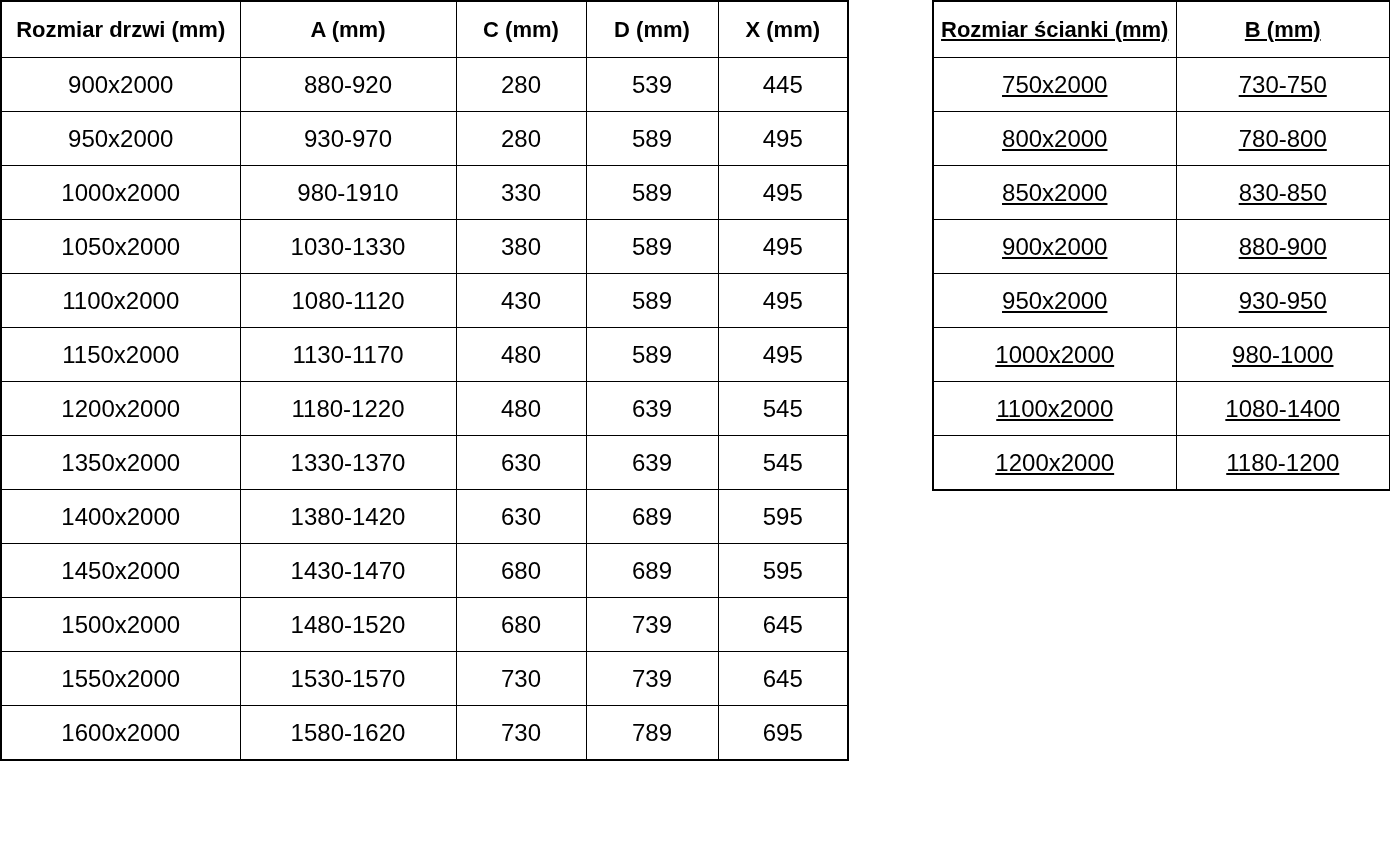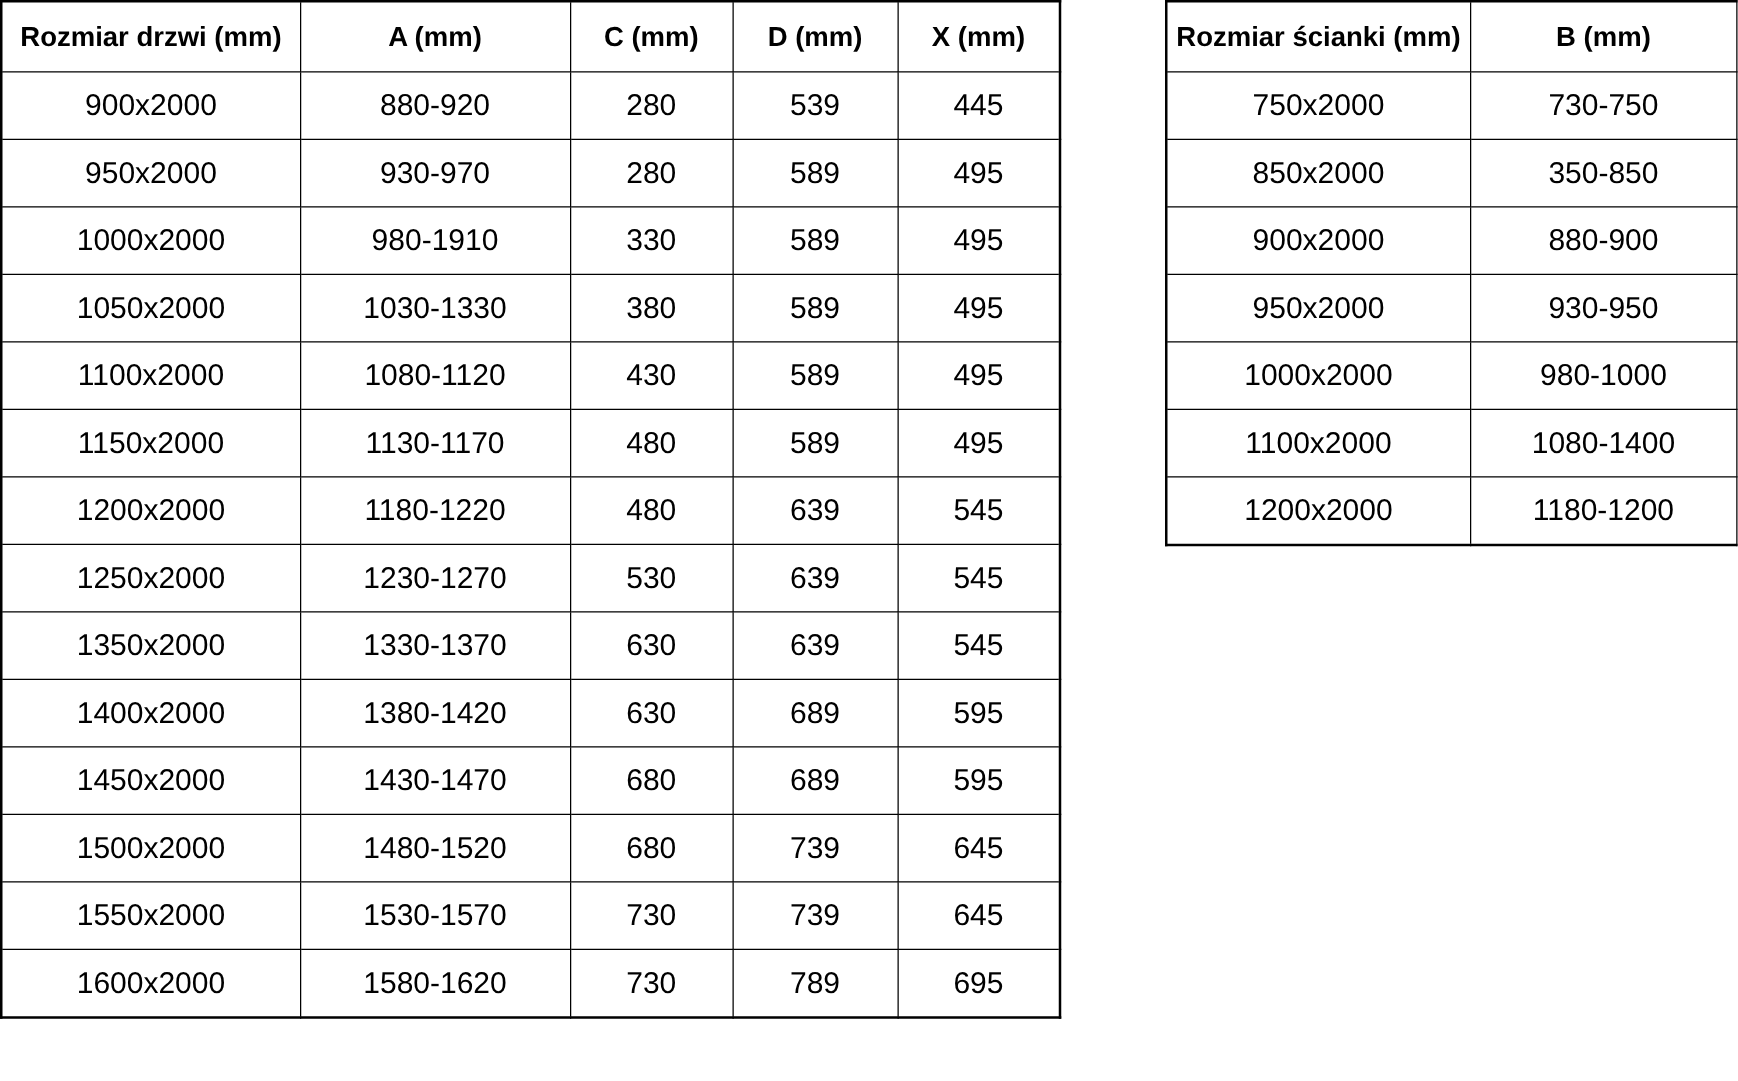--- a/index.html
+++ b/index.html
@@ -22,21 +22,21 @@
     padding-left: 16px;
   }
   table.size-table {
     position: absolute;
     top: 0;
     border-collapse: collapse;
     table-layout: fixed;
     border: 2px solid #000000;
   }
   .table-left  { left: 0;     width: 848px; }
-  .table-right { left: 932px; width: 457px; }
+  .table-right { left: 932px; width: 457px; text-decoration: underline; }
   .size-table th,
   .size-table td {
     border: 1px solid #000000;
     text-align: center;
     vertical-align: middle;
     padding: 0;
     overflow: hidden;
     white-space: nowrap;
   }
   .size-table th {
@@ -116,27 +116,20 @@
           <td>495</td>
         </tr>
         <tr>
           <td>1200x2000</td>
           <td>1180-1220</td>
           <td>480</td>
           <td>639</td>
           <td>545</td>
         </tr>
         <tr>
-          <td>1250x2000</td>
-          <td>1230-1270</td>
-          <td>530</td>
-          <td>639</td>
-          <td>545</td>
-        </tr>
-        <tr>
           <td>1350x2000</td>
           <td>1330-1370</td>
           <td>630</td>
           <td>639</td>
           <td>545</td>
         </tr>
         <tr>
           <td>1400x2000</td>
           <td>1380-1420</td>
           <td>630</td>
@@ -184,22 +177,26 @@
         <th>Rozmiar ścianki (mm)</th>
         <th>B (mm)</th>
       </tr>
     </thead>
     <tbody>
         <tr>
           <td>750x2000</td>
           <td>730-750</td>
         </tr>
         <tr>
+          <td>800x2000</td>
+          <td>780-800</td>
+        </tr>
+        <tr>
           <td>850x2000</td>
-          <td>350-850</td>
+          <td>830-850</td>
         </tr>
         <tr>
           <td>900x2000</td>
           <td>880-900</td>
         </tr>
         <tr>
           <td>950x2000</td>
           <td>930-950</td>
         </tr>
         <tr>

